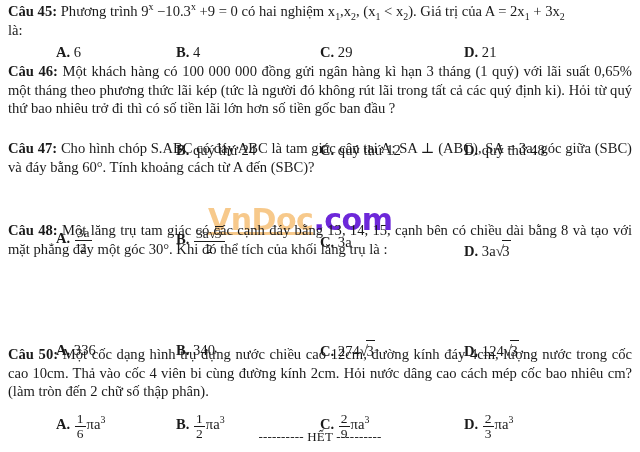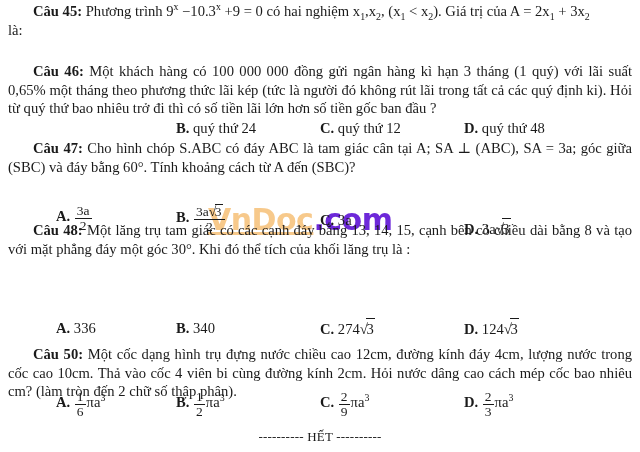--- a/index.html
+++ b/index.html
@@ -46,21 +46,21 @@
 
   .qblock { position: absolute; left: 0; width: 640px; }
 
   .qtext {
     font-size: 14.6px;
     line-height: 18.6px;
     text-align: justify;
     margin: 0;
     padding: 0 8px 0 8px;
   }
-  .qlabel { font-weight: bold; margin-left: 25px; }
+  .qlabel { font-weight: bold; }
 
   .mathline { white-space: nowrap; }
 
   
   .answers {
     position: relative;
     height: 22px;
     font-size: 14.6px;
   }
   .answers.tall { height: 40px; }
@@ -120,20 +120,26 @@
   </div>
 
   <div id="content">
 
     <div class="qblock" style="top:2px;">
       <p class="qtext">
         <span class="qlabel">Câu 45:</span>
         <span>Phương trình </span><span class="mathline">9<span class="sup">x</span> −10.3<span class="sup">x</span> +9 = 0</span><span> có hai nghiệm </span><span class="mathline">x<span class="sub">1</span>,x<span class="sub">2</span>, (x<span class="sub">1</span> &lt; x<span class="sub">2</span>)</span><span>. Giá trị của </span><span class="mathline">A = 2x<span class="sub">1</span> + 3x<span class="sub">2</span></span>
       </p>
       <p class="qtext">là:</p>
+    </div>
+    <div class="qblock answers" style="top:42px;">
+      <span class="ans a-pos"><span class="ltr">A.</span> <span>6</span></span>
+      <span class="ans b-pos"><span class="ltr">B.</span> <span>4</span></span>
+      <span class="ans c-pos"><span class="ltr">C.</span> <span>29</span></span>
+      <span class="ans d-pos"><span class="ltr">D.</span> <span>21</span></span>
     </div>
 
     <div class="qblock" style="top:62px;">
       <p class="qtext">
         <span class="qlabel">Câu 46:</span>
         <span>Một khách hàng có 100 000 000 đồng gửi ngân hàng kì hạn 3 tháng (1 quý) với lãi suất 0,65% một tháng theo phương thức lãi kép (tức là người đó không rút lãi trong tất cả các quý định ki). Hỏi từ quý thứ bao nhiêu trở đi thì có số tiền lãi lớn hơn số tiền gốc ban đầu ?</span>
       </p>
     </div>
     <div class="qblock answers" style="top:118px;">
       <span class="ans b-pos"><span class="ltr">B.</span> <span>quý thứ 24</span></span>

